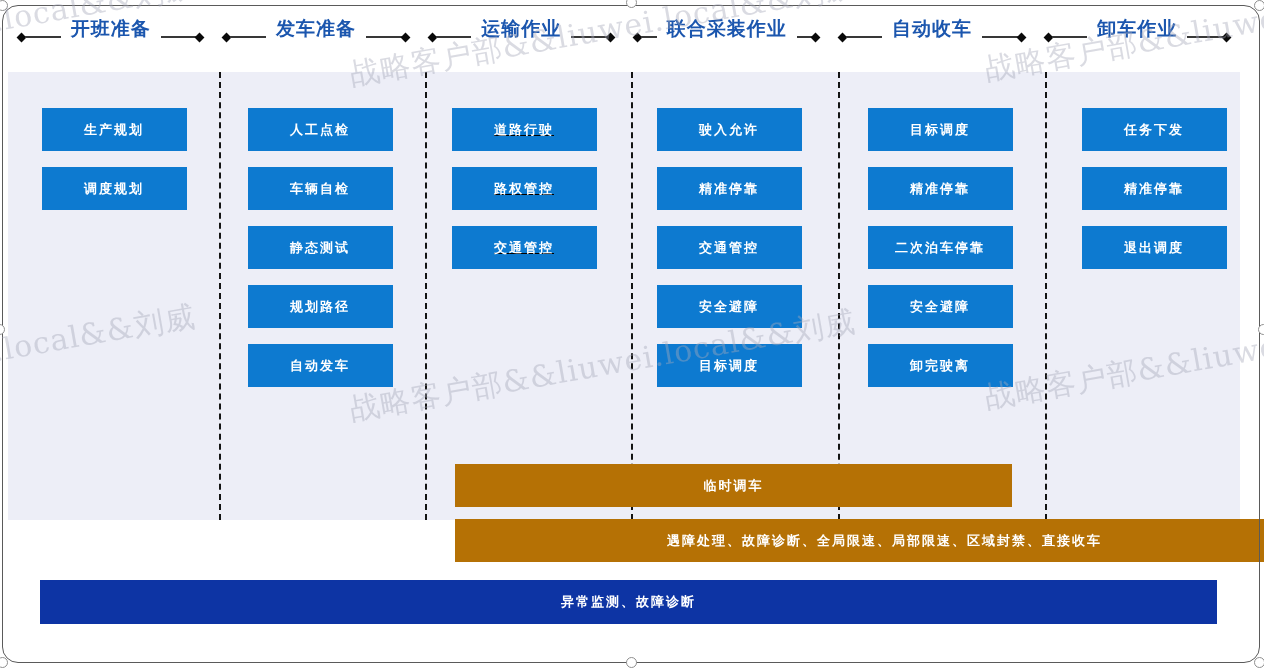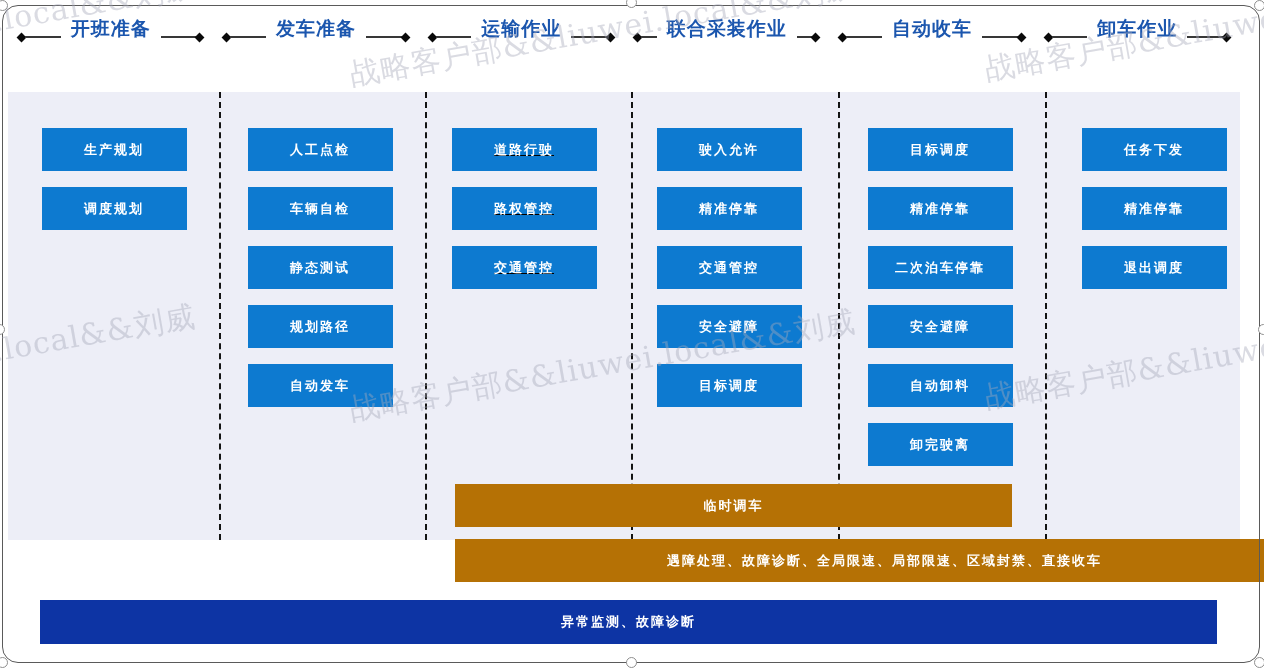--- a/index.html
+++ b/index.html
@@ -25,21 +25,21 @@
   }
   .header-cell{display:flex;align-items:center;padding:0 10px;min-width:0;}
   .hline{flex:1;height:0;border-top:2px solid #383838;transform:translateY(8px);}
   .diamond{width:7px;height:7px;background:#0a0a0a;transform:translateY(8px) rotate(45deg);flex:0 0 auto;}
   .header-title{
     margin:0 10px;font-size:19px;font-weight:bold;color:var(--header-blue);
     letter-spacing:1px;white-space:nowrap;
   }
   .panel{
     position:absolute;left:8px;top:72px;width:1232px;height:448px;
-    background:var(--panel-bg);z-index:1;margin-top:20px;
+    background:var(--panel-bg);z-index:1;
   }
   .divider{position:absolute;top:0;bottom:0;width:0;border-left:2px dashed #141414;z-index:2;}
   .col{position:absolute;top:36px;width:145px;display:flex;flex-direction:column;gap:16px;z-index:3;}
   .pbox{
     height:43px;background:var(--box-blue);color:#ffffff;
     font-size:13px;font-weight:bold;letter-spacing:2px;
     display:flex;align-items:center;justify-content:center;
   }
   .bar{
     position:absolute;height:43px;color:#ffffff;font-weight:bold;font-size:13px;
@@ -134,21 +134,20 @@
         <div class="pbox">精准停靠</div>
         <div class="pbox">交通管控</div>
         <div class="pbox">安全避障</div>
         <div class="pbox">目标调度</div>
       </div>
       <div class="col" style="left: 859.5px;">
         <div class="pbox">目标调度</div>
         <div class="pbox">精准停靠</div>
         <div class="pbox">二次泊车停靠</div>
         <div class="pbox">安全避障</div>
-        <div class="pbox">自动卸料</div>
         <div class="pbox">卸完驶离</div>
       </div>
       <div class="col" style="left: 1073.5px;">
         <div class="pbox">任务下发</div>
         <div class="pbox">精准停靠</div>
         <div class="pbox">退出调度</div>
       </div>
     </div>
 
   <div class="bar bar-temp">临时调车</div>

